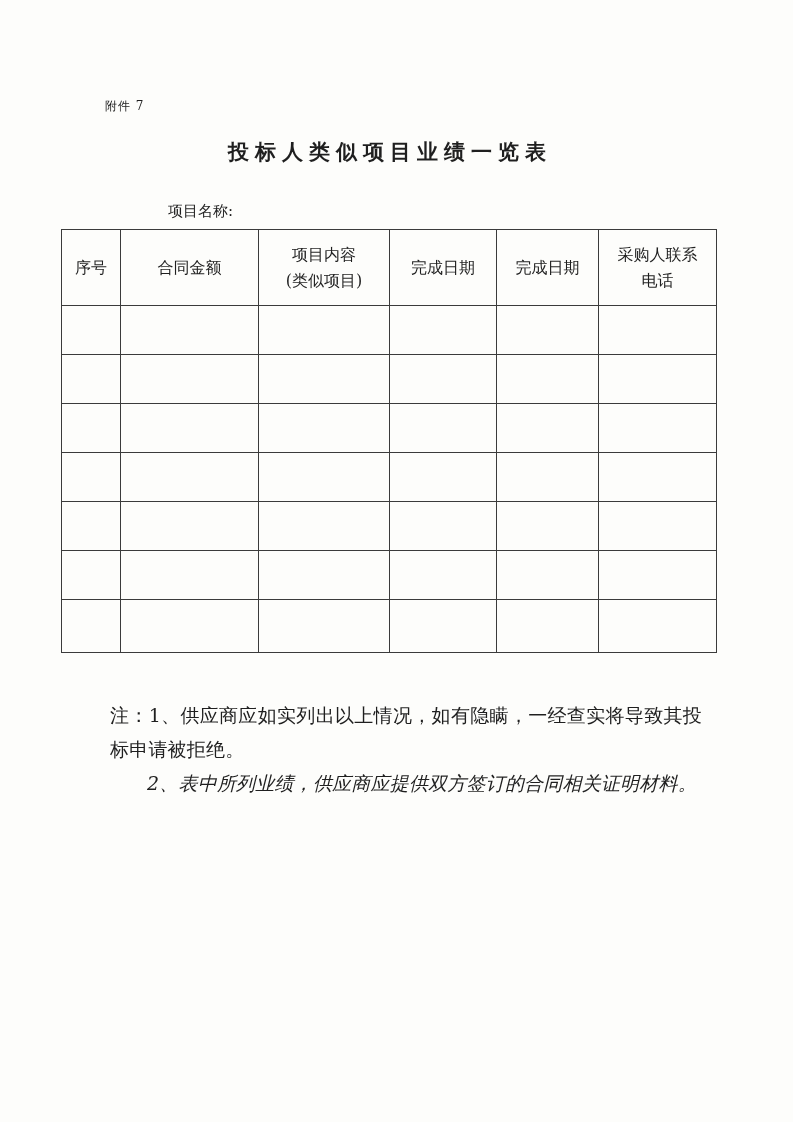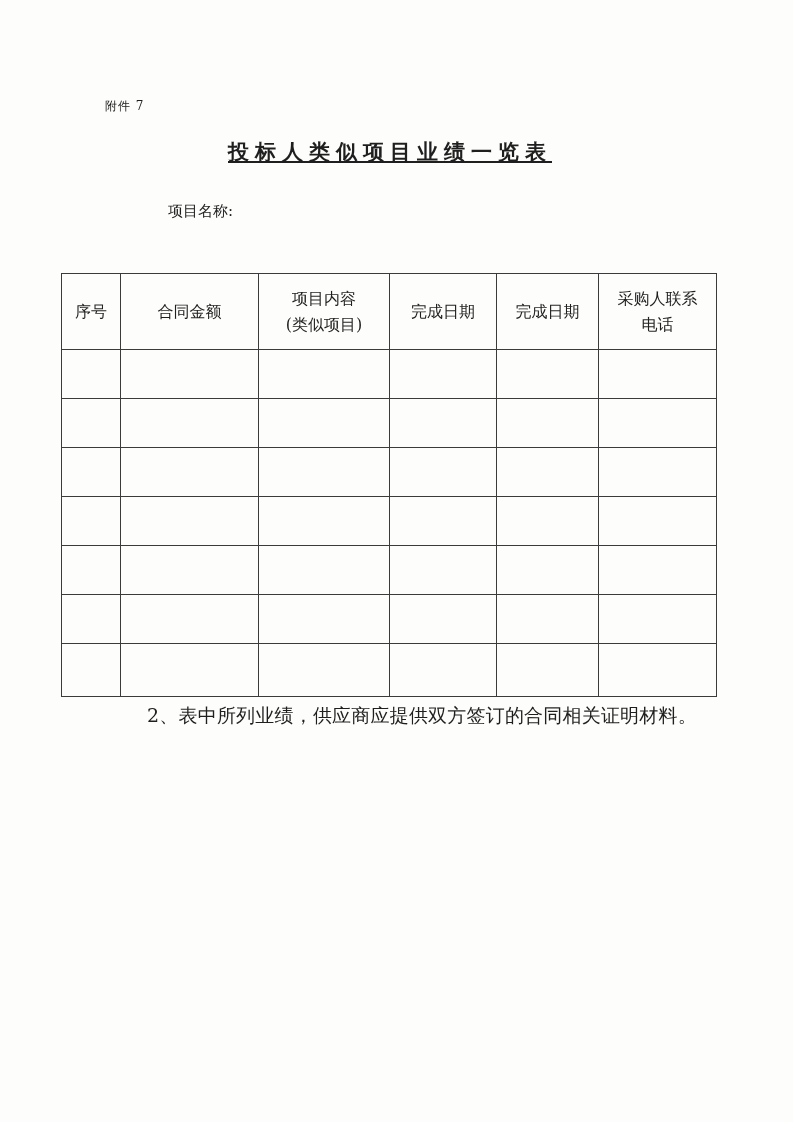--- a/index.html
+++ b/index.html
@@ -21,33 +21,32 @@
       744px 700px 0 1px #e8e8e4, 560px 968px 0 1px #eaeae6,
       180px 1050px 0 1px #ececе8, 700px 870px 0 1px #e9e9e5;
   }
   .attachment-label {
     position: absolute; left: 105px; top: 98px;
     font-size: 12px; letter-spacing: 1px;
   }
   .doc-title {
     position: absolute; left: 0; top: 138px; width: 780px;
     text-align: center;
-    font-size: 21px; font-weight: bold; letter-spacing: 6px; text-decoration: underline;
+    font-size: 21px; font-weight: bold; letter-spacing: 6px;
   }
   .project-name-label {
     position: absolute; left: 128px; top: 202px;
     font-size: 15px;
     margin-left: 40px;
   }
   table.perf-table {
     position: absolute; left: 61px; top: 229px;
     border-collapse: collapse;
     table-layout: fixed;
     width: 655px;
-    margin-top: 44px;
   }
   table.perf-table th, table.perf-table td {
     border: 1.5px solid #3b3b3b;
     padding: 0;
   }
   table.perf-table th {
     font-weight: normal;
     font-size: 16px;
     line-height: 26px;
     text-align: center;
@@ -56,21 +55,21 @@
     height: 75px;
   }
   table.perf-table td { height: 48px; }
   table.perf-table tr.last-row td { height: 52px; }
   .notes {
     position: absolute; left: 110px; top: 698px; width: 592px;
     font-size: 19px; line-height: 34px;
     letter-spacing: 0.2px;
   }
   .notes .note-para-1 { text-align: justify; }
-  .notes .note-para-2 { padding-left: 37px; white-space: nowrap; }
+  .notes .note-para-2 { padding-left: 37px; white-space: nowrap; font-style: italic; }
 </style>
 </head>
 <body>
 
 <div class="scan-noise"></div>
 
 <div class="attachment-label">附件 7</div>
 
 <div class="doc-title">投标人类似项目业绩一览表</div>
 
@@ -151,14 +150,15 @@
         <td></td>
         <td></td>
         <td></td>
         <td></td>
         <td></td>
     </tr>
   </tbody>
 </table>
 
 <div class="notes">
+  <div class="note-para-1">注：1、供应商应如实列出以上情况，如有隐瞒，一经查实将导致其投标申请被拒绝。</div>
   <div class="note-para-2">2、表中所列业绩，供应商应提供双方签订的合同相关证明材料。</div>
 </div>
 
 </body></html>

